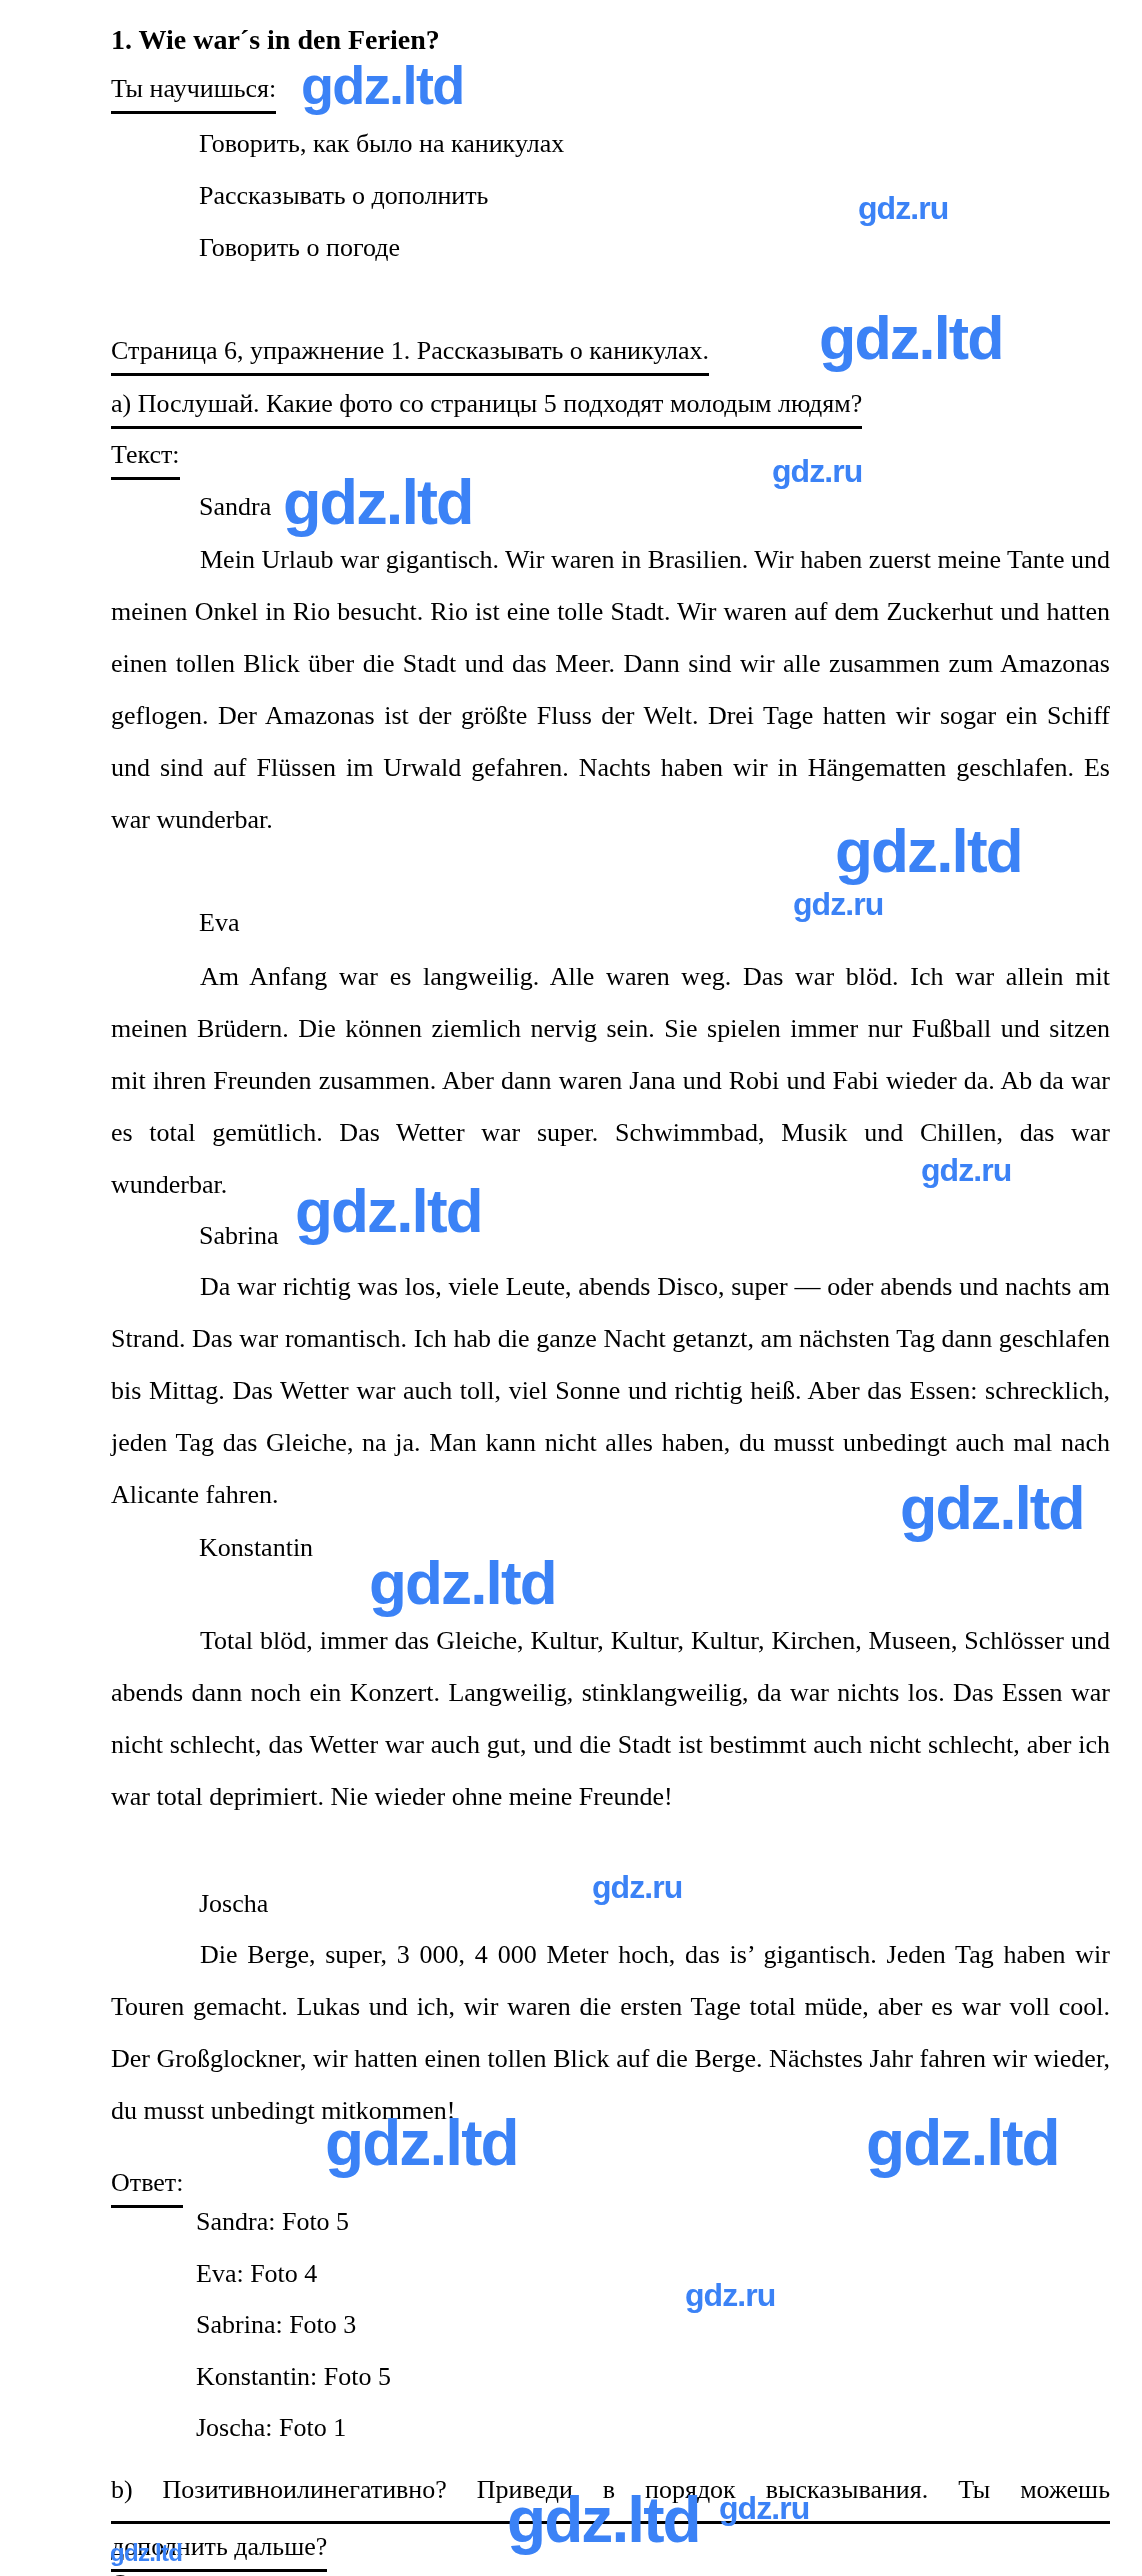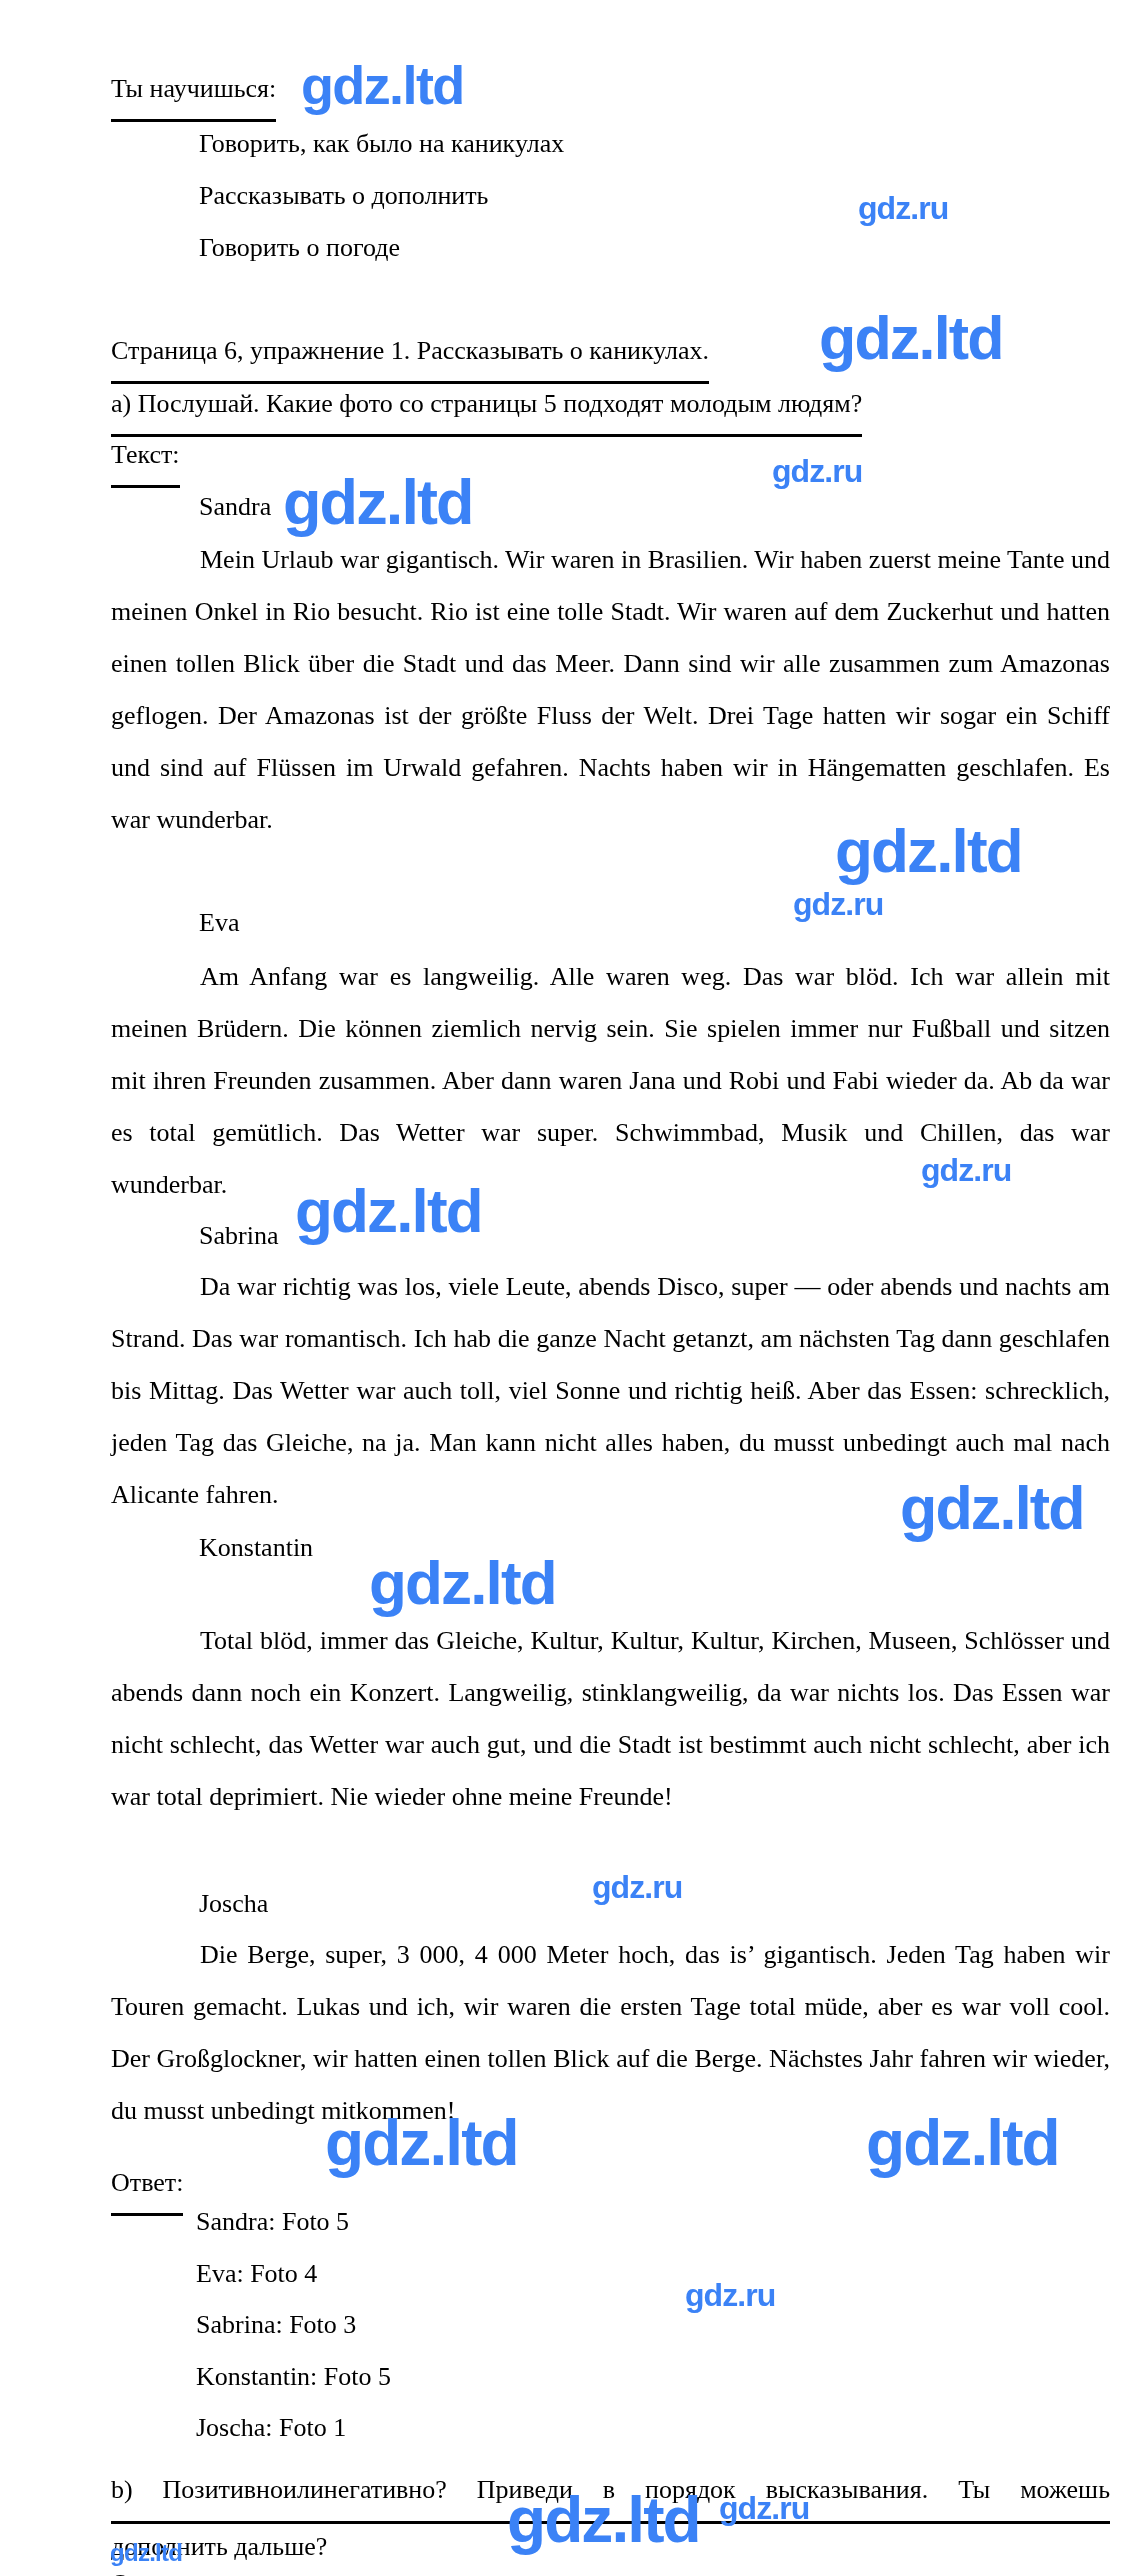--- a/index.html
+++ b/index.html
@@ -8,35 +8,36 @@
     font-family:"Liberation Serif", serif; color:#000;
   }
   .line { position:absolute; left:111px; font-size:26px; line-height:52px; white-space:nowrap; }
   .title { font-weight:bold; font-size:28px; }
   .speaker { position:absolute; left:199px; font-size:26px; line-height:52px; white-space:nowrap; }
   .item { position:absolute; left:199px; font-size:26px; line-height:52px; white-space:nowrap; }
   .para {
     position:absolute; left:111px; width:999px; font-size:26px; line-height:52px;
     text-align:justify; text-indent:89px;
   }
-  .u { border-bottom:3.1px solid #000; padding-bottom:16px; }
+  .u { border-bottom:3.1px solid #000; padding-bottom:8px; }
   .justline {
     display:inline-block; width:999px; text-align:justify; text-align-last:justify;
     border-bottom:3.1px solid #000; padding-bottom:4.6px;
   }
   .wm {
     position:absolute; font-family:"Liberation Sans", sans-serif; font-weight:700;
     line-height:1; letter-spacing:-0.03em; white-space:nowrap; color:#3b82f6;
   }
 </style>
 </head>
 <body>
 
 <div class="page">
 
+  <div class="line title" style="top:14px">1. Wie war´s in den Ferien?</div>
 
   <div class="line" style="top:63px"><span class="u">Ты научишься:</span></div>
   <div class="item" style="top:118px">Говорить, как было на каникулах</div>
   <div class="item" style="top:170px">Рассказывать о дополнить</div>
   <div class="item" style="top:222px">Говорить о погоде</div>
 
   <div class="line" style="top:325px"><span class="u">Страница 6, упражнение 1. Рассказывать о каникулах.</span></div>
 
   <div class="line" style="top:378px"><span class="u">a) Послушай. Какие фото со страницы 5 подходят молодым людям?</span></div>
   <div class="line" style="top:429px"><span class="u">Текст:</span></div>

